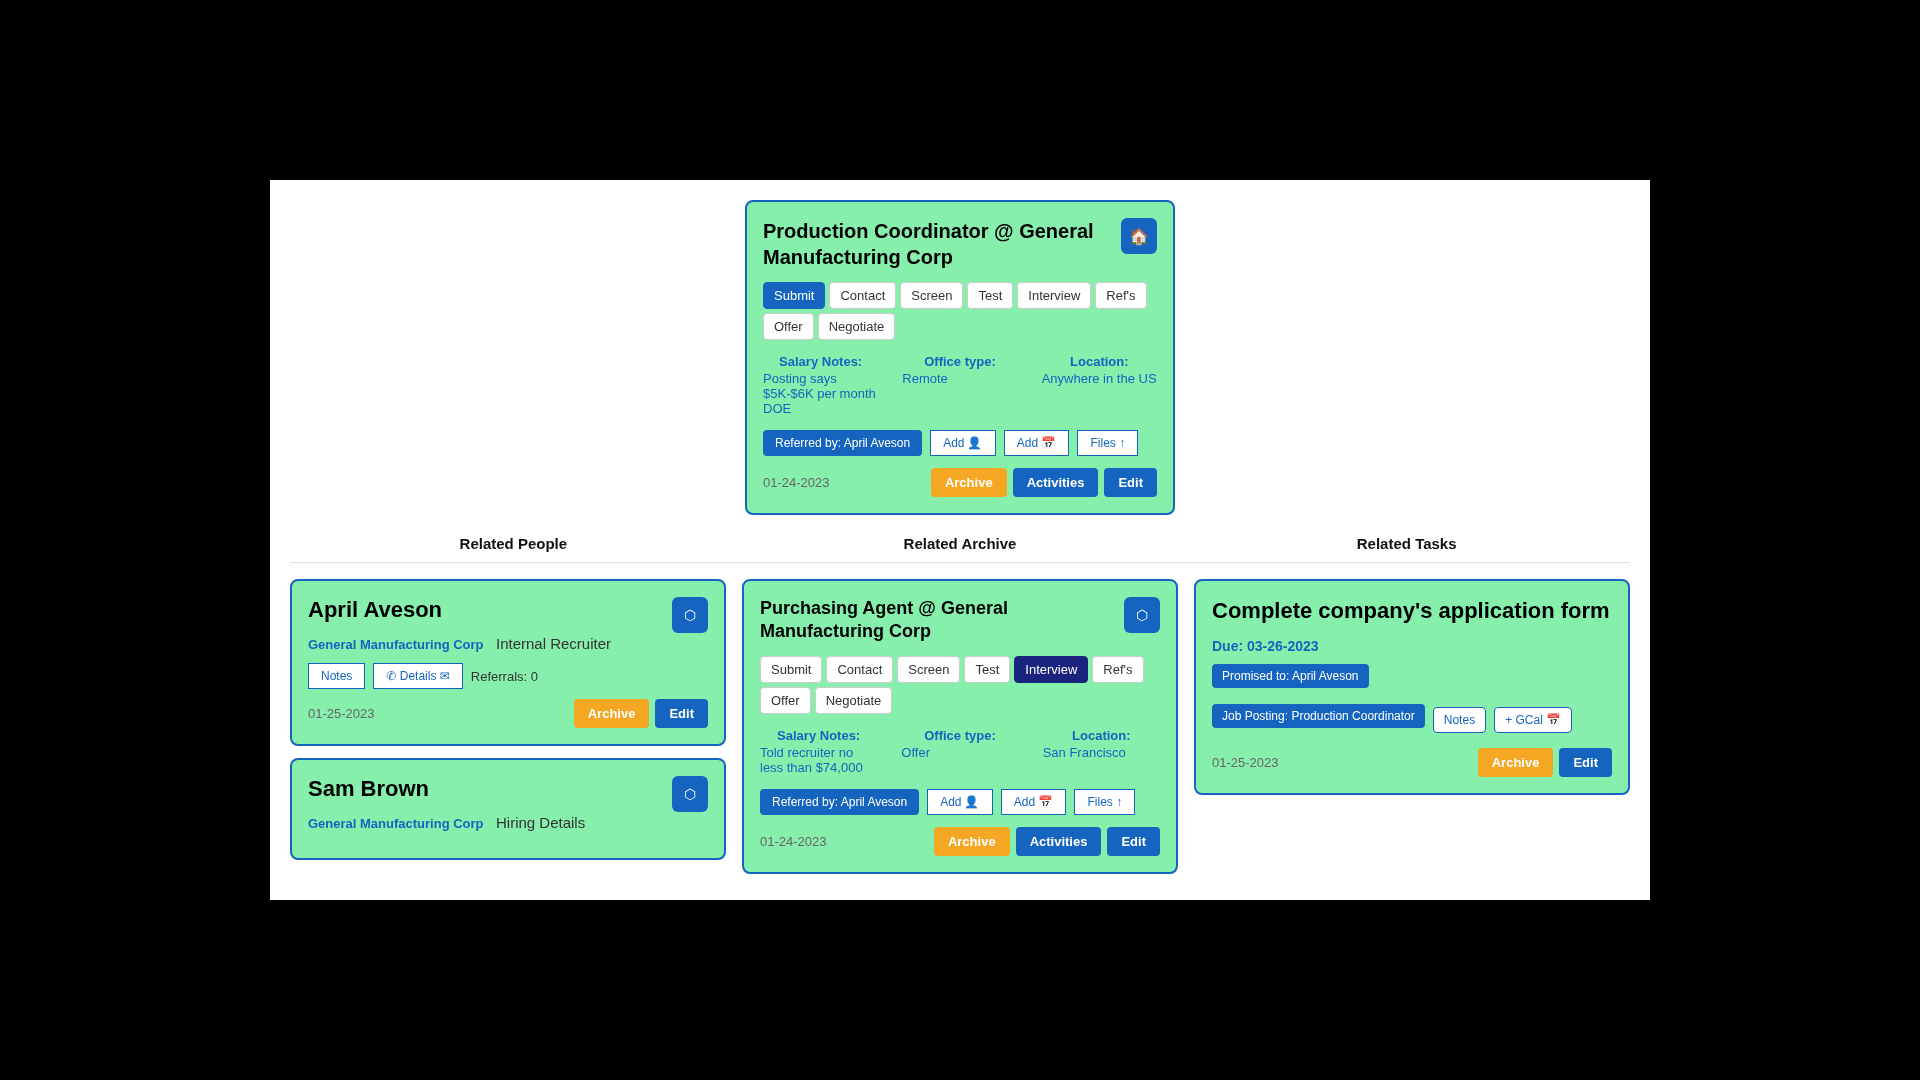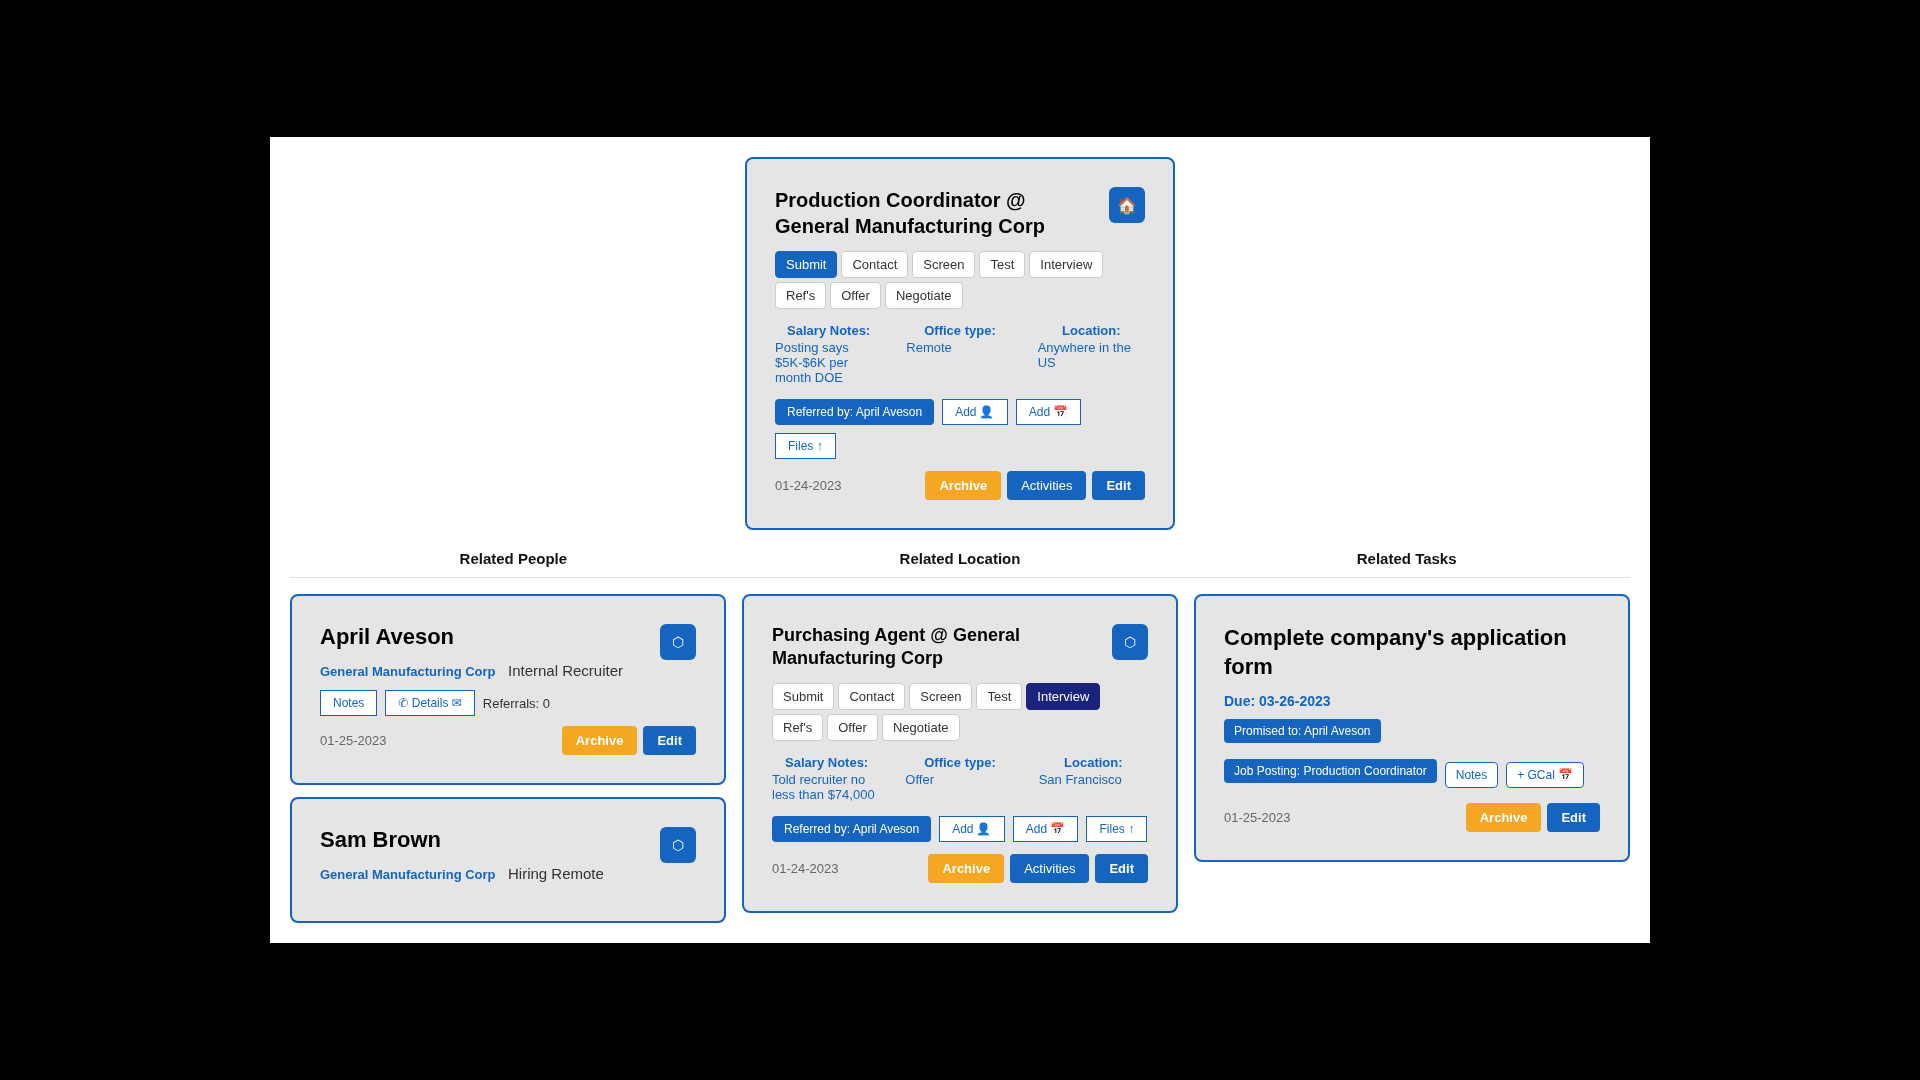--- a/index.html
+++ b/index.html
@@ -22,22 +22,22 @@
     
     .top-section {
       display: flex;
       justify-content: center;
       margin-bottom: 0;
     }
 
     .card {
       border: 2px solid #1565c0;
       border-radius: 8px;
-      padding: 28px;
-      background: #e5e5e5;
+      padding: 16px;
+      background: #86efac;
     }
 
     .top-card {
       width: 430px;
     }
 
     .card-title {
       font-size: 20px;
       font-weight: 700;
       color: #000;
@@ -177,21 +177,21 @@
       cursor: pointer;
     }
 
     .btn-activities {
       background: #1565c0;
       color: #fff;
       border: none;
       padding: 7px 14px;
       border-radius: 4px;
       font-size: 13px;
-      font-weight: 400;
+      font-weight: 700;
       cursor: pointer;
     }
 
     .btn-edit {
       background: #1565c0;
       color: #fff;
       border: none;
       padding: 7px 14px;
       border-radius: 4px;
       font-size: 13px;
@@ -377,21 +377,21 @@
           <button class="btn-archive">Archive</button>
           <button class="btn-activities">Activities</button>
           <button class="btn-edit">Edit</button>
         </div>
       </div>
     </div>
   </div>
 
   <div class="sections-bar">
     <div class="section-header">Related People</div>
-    <div class="section-header">Related Location</div>
+    <div class="section-header">Related Archive</div>
     <div class="section-header">Related Tasks</div>
   </div>
 
   <div class="bottom-section">
 
     <div class="column">
 
       <div class="card person-card">
         <div class="card-title-wrapper-rel">
           <div class="person-name">April Aveson</div>
@@ -415,21 +415,21 @@
         </div>
       </div>
 
       <div class="card person-card">
         <div class="card-title-wrapper-rel">
           <div class="person-name">Sam Brown</div>
           <button class="network-btn">⬡</button>
         </div>
         <div style="margin-bottom:10px;">
           <span class="person-company">General Manufacturing Corp</span>
-          <span class="person-role">Hiring Remote</span>
+          <span class="person-role">Hiring Details</span>
         </div>
       </div>
 
     </div>
 
     <div class="column">
 
       <div class="card">
         <div class="card-title-wrapper-rel">
           <div class="card-title" style="font-size:18px;font-weight:700;padding-right:50px;">Purchasing Agent @ General Manufacturing Corp</div>

